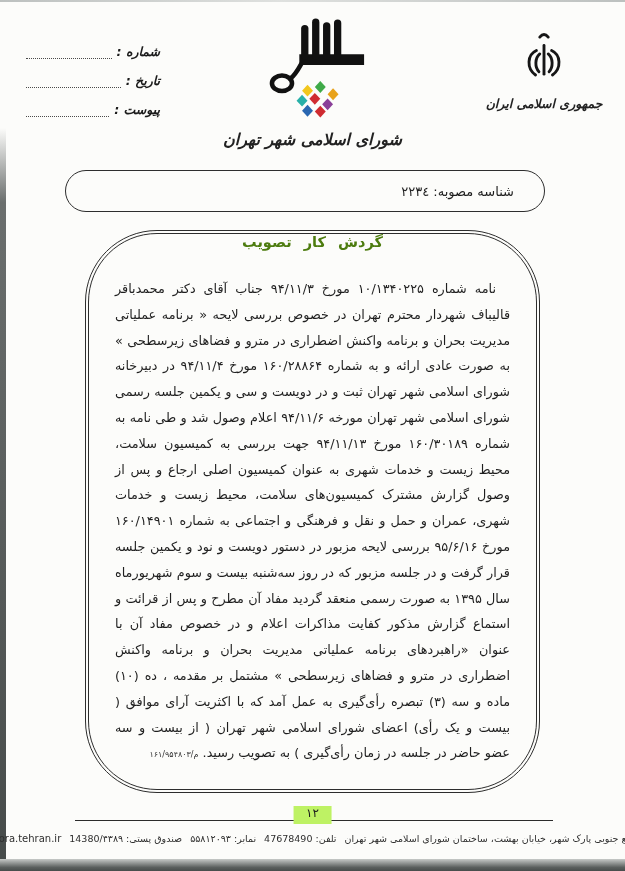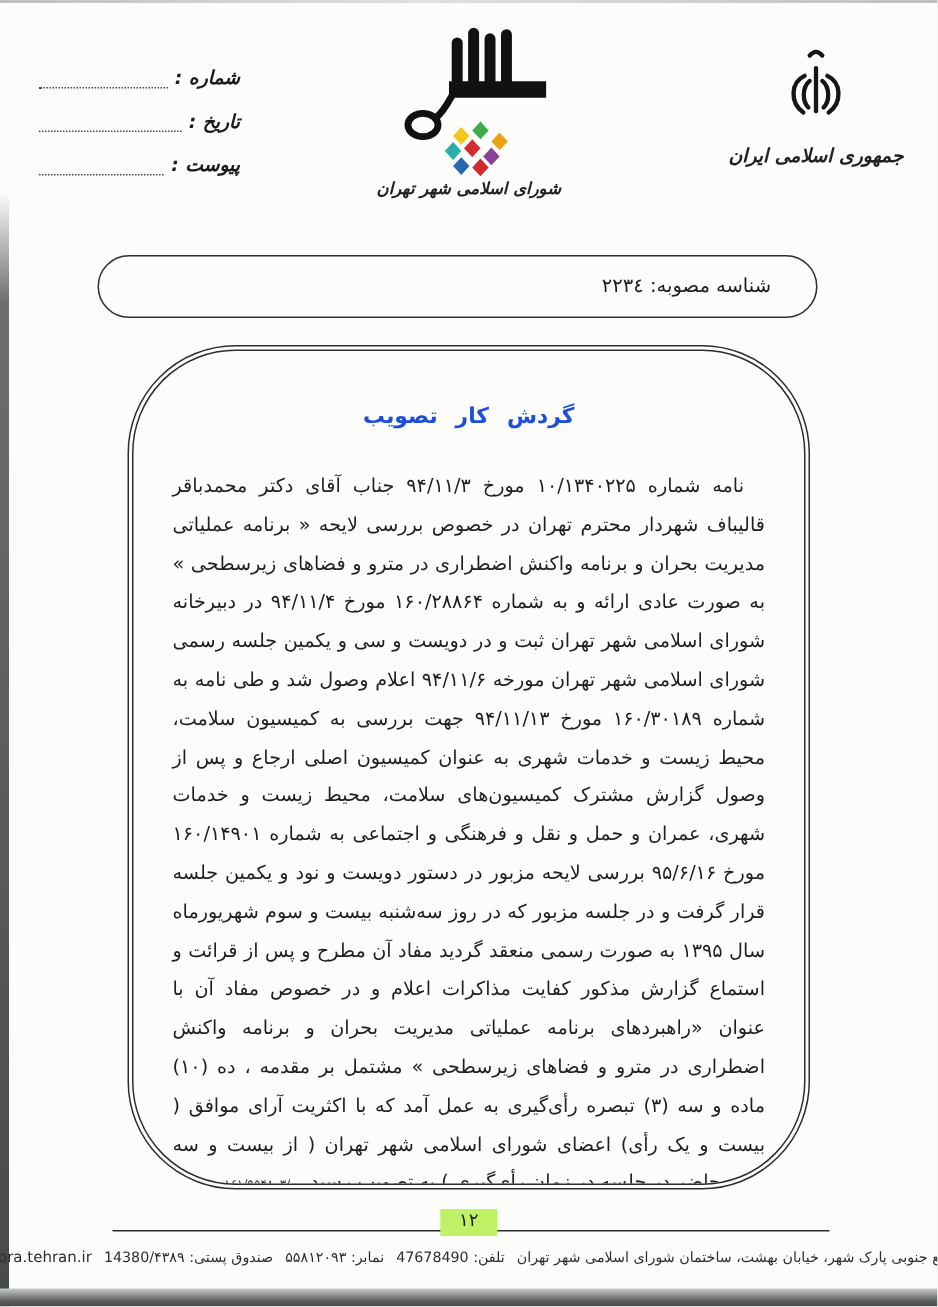--- a/index.html
+++ b/index.html
@@ -14,35 +14,35 @@
   .scan-left{position:absolute;left:0;top:128px;bottom:0;width:6px;
     background:linear-gradient(180deg,rgba(70,75,74,0),rgba(70,75,74,.8) 10%,rgba(50,55,54,.9));}
   .scan-bottom{position:absolute;left:0;right:0;bottom:0;height:12px;
     background:linear-gradient(180deg,#c7cac8,#5a5f5d 70%,#474c4b);}
   
   .fields{position:absolute;top:44px;left:26px;width:134px;direction:rtl;}
   .field-row{display:flex;align-items:flex-end;gap:5px;margin-bottom:14px;}
   .field-label{font-size:12.5px;font-weight:bold;font-style:italic;color:#1b1b1b;white-space:nowrap;}
   .field-dots{flex:1;border-bottom:1.6px dotted #4a4a4a;height:10px;}
   .logoblk{position:absolute;top:14px;left:50%;transform:translateX(-50%);text-align:center;width:210px;}
-  .logo-caption{font-size:11px;font-weight:bold;font-style:italic;margin-top:1px;white-space:nowrap;direction:rtl;}
+  .logo-caption{font-size:16px;font-weight:bold;font-style:italic;margin-top:12px;white-space:nowrap;direction:rtl;}
   .emblemblk{position:absolute;top:30px;right:20px;width:122px;text-align:center;}
   .emblem-caption{font-size:12.5px;font-weight:bold;font-style:italic;margin-top:8px;white-space:nowrap;direction:rtl;}
   
   .metabar{position:absolute;left:65px;top:170px;width:480px;height:42px;
     border:1.3px solid #2e2e2e;border-radius:22px;box-sizing:border-box;font-size:13px;color:#1d1d1d;}
   .meta-id{position:absolute;right:30px;top:50%;transform:translateY(-50%);direction:rtl;white-space:nowrap;}
   .meta-class{position:absolute;left:86px;top:50%;transform:translateY(-50%);direction:rtl;white-space:nowrap;}
   
   .docbox{position:absolute;left:85px;top:230px;width:455px;height:563px;
     border:1.4px solid #2d2d2d;border-radius:72px;box-sizing:border-box;}
   .docbox-inner{position:absolute;inset:2px;border:1.2px solid #2d2d2d;border-radius:69px;
     padding:0 24px;box-sizing:border-box;overflow:hidden;}
-  .doc-title{text-align:center;font-weight:bold;font-size:14.5px;margin-top:36px;
-    word-spacing:7px;direction:rtl;color:#1d4ed8;}
+  .doc-title{text-align:center;font-weight:bold;font-size:14.5px;
+    word-spacing:7px;direction:rtl;color:#4d7c0f;}
   .doc-body{direction:rtl;text-align:justify;font-size:12.8px;line-height:25.8px;
     margin:26px 2px 0;text-indent:14px;color:#1f1f1f;}
   .ref-code{font-size:8px;color:#333;}
   
   .pagenum-rule{position:absolute;left:75px;right:72px;top:820px;border-top:1.6px solid #2b2b2b;}
   .pagenum{position:absolute;top:806px;left:50%;transform:translateX(-50%);
     background:#bef264;padding:0 13px;font-size:12px;letter-spacing:6px;color:#1d1d1d;z-index:2;height:18px;}
   .footer{position:absolute;left:8px;right:8px;top:833px;display:flex;direction:rtl;
     justify-content:center;align-items:baseline;gap:8px;font-size:9.5px;color:#2e2e2e;white-space:nowrap;}
   .footer .url{direction:ltr;unicode-bidi:isolate;font-size:10px;}

